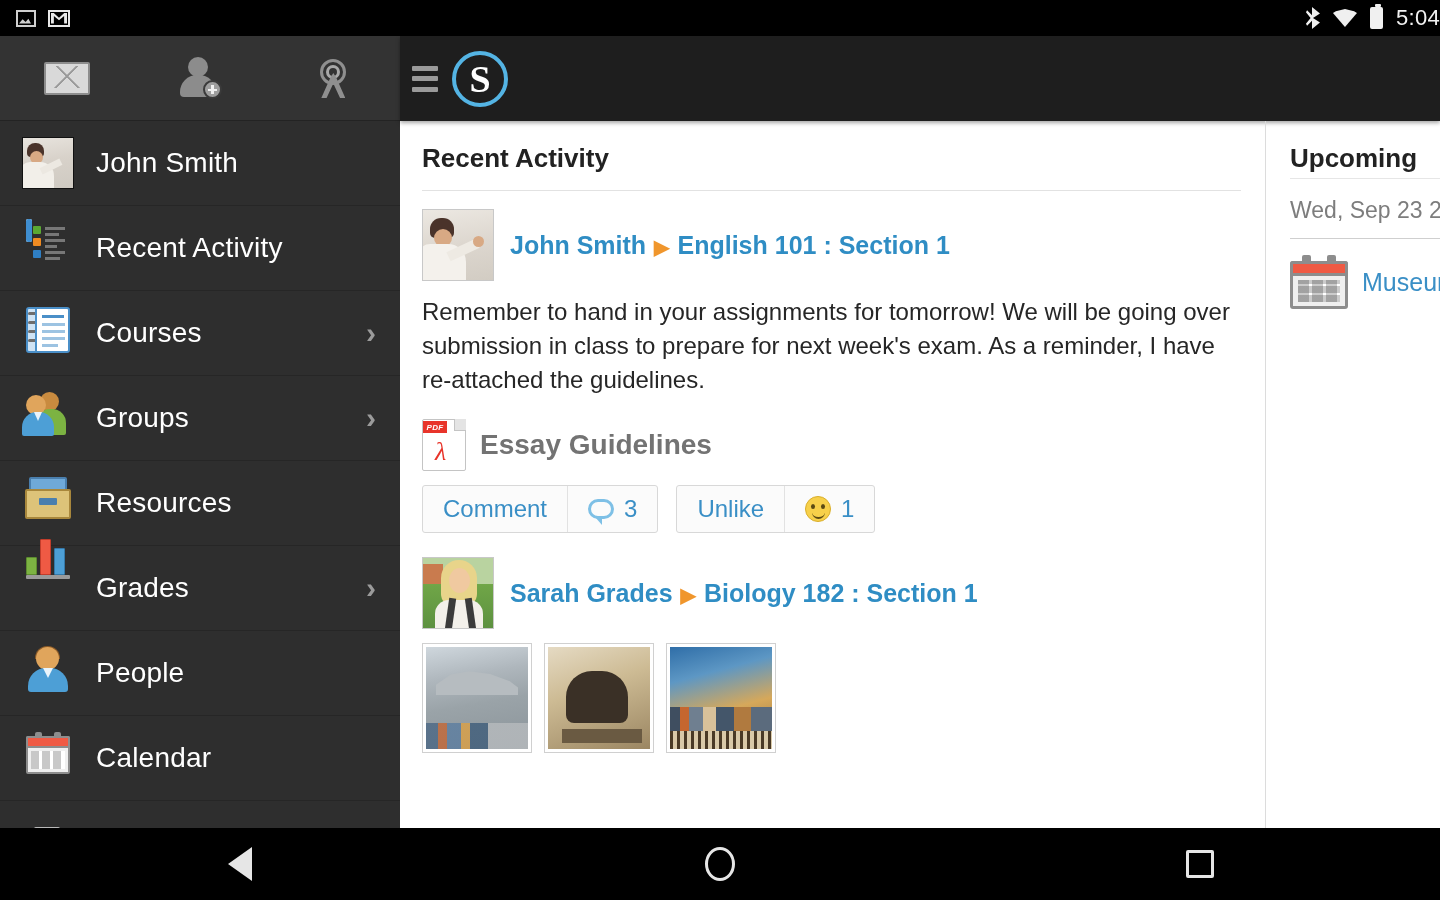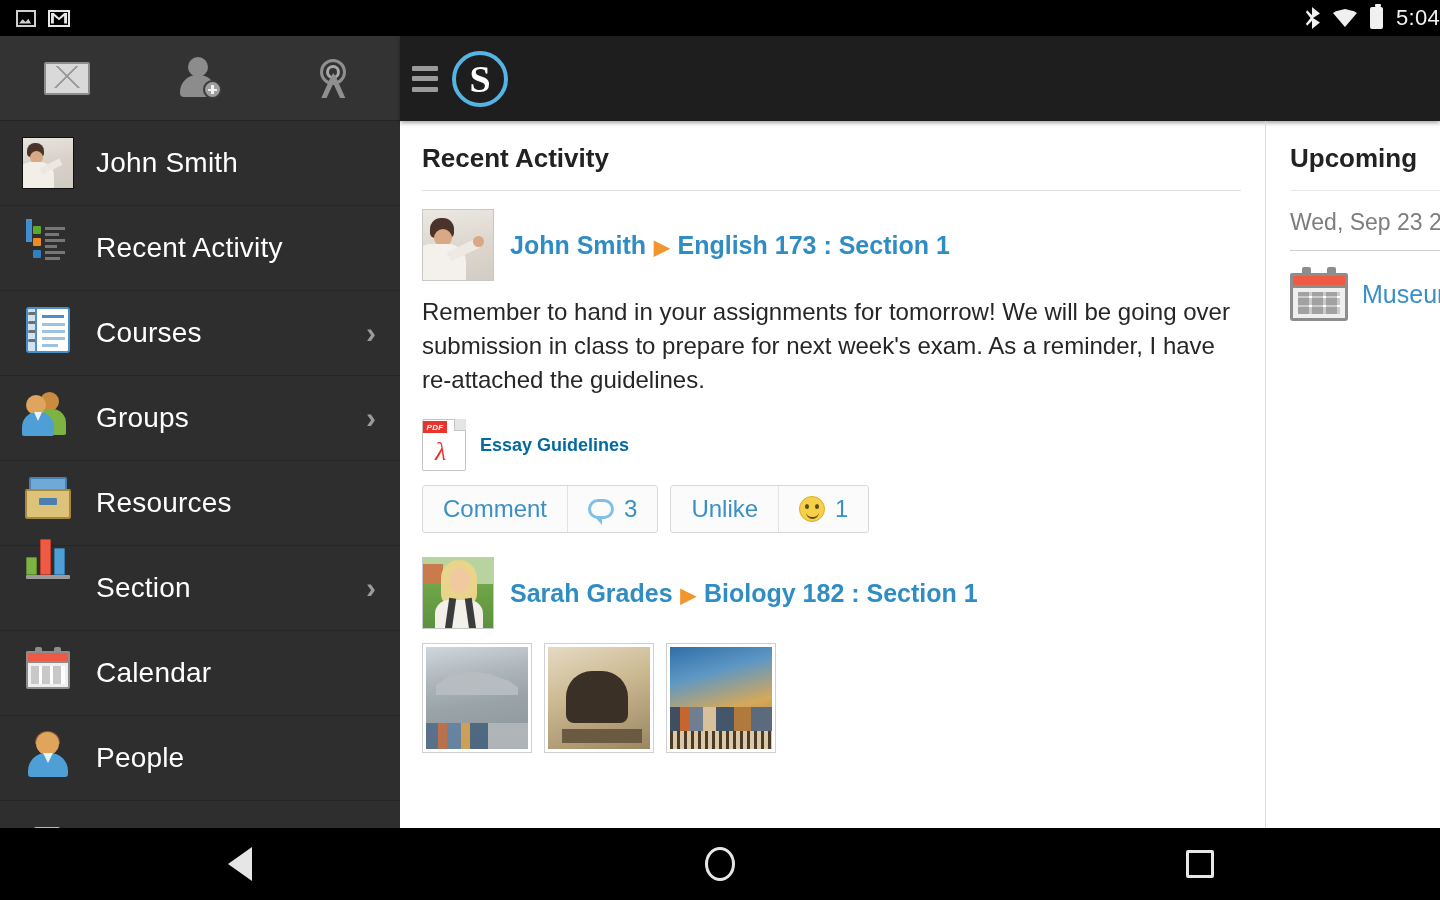--- a/index.html
+++ b/index.html
@@ -203,24 +203,24 @@
   .post-meta .arrow{color:#f0962c;margin:0 8px;font-size:20px;}
   .post-body{font-size:24px;line-height:1.42;color:#262626;margin-bottom:22px;}
 
   .attach{display:flex;align-items:center;margin-bottom:14px;}
   .pdf-ico{width:44px;height:52px;position:relative;margin-right:14px;flex:none;}
   .pdf-ico .sheet{position:absolute;inset:0;background:#fff;border:1px solid #c4c4c4;border-radius:2px;}
   .pdf-ico .fold{position:absolute;right:0;top:0;width:12px;height:12px;background:#e4e4e4;border-left:1px solid #c4c4c4;border-bottom:1px solid #c4c4c4;}
   .pdf-ico .tag{position:absolute;left:1px;top:2px;width:24px;height:12px;background:#e8342a;color:#fff;font-size:8px;
       display:flex;align-items:center;justify-content:center;font-weight:bold;letter-spacing:.3px;}
   .pdf-ico .a{position:absolute;left:13px;top:20px;color:#e8342a;font-size:26px;font-family:"Liberation Serif",serif;line-height:1;}
-  .attach-name{font-size:18px;font-weight:bold;color:#0369a1;}
+  .attach-name{font-size:28px;font-weight:bold;color:#737373;}
   .post-date{font-size:23px;color:#9b9b9b;margin-bottom:18px;}
 
-  .actions{display:flex;gap:12px;margin-bottom:24px;align-items:flex-end;}
+  .actions{display:flex;gap:18px;margin-bottom:24px;align-items:flex-end;}
   .btn-group{display:flex;border:1px solid #d8d8d8;border-radius:3px;background:#fbfbfb;overflow:hidden;}
   .btn-group > div{padding:9px 20px;font-size:24px;color:#3a8fc6;display:flex;align-items:center;gap:10px;}
   .btn-group > div + div{border-left:1px solid #e2e2e2;}
   .bubble{width:26px;height:20px;border:3px solid #7ec0e6;border-radius:10px;position:relative;}
   .bubble::after{content:"";position:absolute;left:4px;bottom:-9px;width:0;height:0;
      border-left:7px solid transparent;border-top:8px solid #7ec0e6;}
   .smiley{width:26px;height:26px;border-radius:50%;background:#f7d04a;border:1px solid #d9ae2a;position:relative;}
   .smiley::before{content:"";position:absolute;left:5px;top:7px;width:4px;height:5px;border-radius:50%;background:#5b4a14;
      box-shadow:10px 0 0 #5b4a14;}
   .smiley::after{content:"";position:absolute;left:6px;top:13px;width:13px;height:7px;border-bottom:2.5px solid #5b4a14;border-radius:0 0 8px 8px;}
@@ -237,21 +237,21 @@
   .t2 .inner::before{content:"";position:absolute;left:18px;top:24px;width:62px;height:52px;border-radius:26px 26px 8px 8px;background:#3a3026;}
   .t2 .inner::after{content:"";position:absolute;left:14px;bottom:6px;width:80px;height:14px;background:#6a5a42;}
   .t3 .inner{background:linear-gradient(165deg,#2f6ea8 0%,#5d97c4 28%,#d6a85a 60%,#8c6b3e 100%);}
   .t3 .inner::before{content:"";position:absolute;left:0;bottom:18px;width:104px;height:24px;
      background:linear-gradient(90deg,#3f4e60 0 10%,#c5662f 10% 18%,#6f7f90 18% 32%,#d8c19a 32% 44%,#44566a 44% 62%,#b07a3f 62% 78%,#5b6b7d 78% 100%);}
   .t3 .inner::after{content:"";position:absolute;left:0;bottom:0;width:104px;height:18px;
      background:repeating-linear-gradient(90deg,#4a3a26 0 3px,#d9c9a8 3px 7px);}
 
   
   .upcoming{flex:1;padding:22px 0 0 24px;overflow:hidden;}
-  .up-title{font-size:26px;font-weight:bold;color:#222;padding-bottom:16px;border-bottom:1px solid #e6e6e6;
+  .up-title{font-size:26px;font-weight:bold;color:#222;padding-bottom:4px;border-bottom:1px solid #e6e6e6;
      white-space:nowrap;}
   .up-date{font-size:23px;color:#7d7d7d;padding:18px 0 14px;border-bottom:1px solid #cfcfcf;white-space:nowrap;}
   .up-event{display:flex;align-items:center;padding-top:16px;white-space:nowrap;}
   .up-cal{width:58px;height:54px;position:relative;flex:none;margin-right:14px;}
   .up-cal .top{position:absolute;left:0;top:6px;width:58px;height:14px;background:#ef5a44;border:3px solid #8d8d8d;border-bottom:none;border-radius:3px 3px 0 0;}
   .up-cal .bot{position:absolute;left:0;top:18px;width:58px;height:36px;background:#efefef;border:3px solid #8d8d8d;border-radius:0 0 3px 3px;}
   .up-cal .r1,.up-cal .r2{position:absolute;top:0;width:9px;height:16px;background:#8d8d8d;border-radius:2px;}
   .up-cal .r1{left:12px;} .up-cal .r2{left:37px;}
   .up-cal .cells{position:absolute;left:8px;top:25px;width:42px;height:22px;
      background:repeating-linear-gradient(90deg,#cbcbcb 0 11px,#fff 11px 14px),
@@ -355,36 +355,36 @@
       <span class="nav-ico">
         <span class="ic-res"><i class="lid"></i><i class="bod"></i><i class="slot"></i></span>
       </span>
       <span class="nav-label">Resources</span>
     </div>
 
     <div class="nav-item">
       <span class="nav-ico">
         <span class="ic-grades"><i class="base"></i><i></i><i></i><i></i></span>
       </span>
-      <span class="nav-label">Section</span>
+      <span class="nav-label">Grades</span>
       <span class="chev">›</span>
     </div>
 
     <div class="nav-item">
       <span class="nav-ico">
+        <span class="ic-people"><i class="phr"></i><i class="ph"></i><i class="pb"></i></span>
+      </span>
+      <span class="nav-label">People</span>
+    </div>
+
+    <div class="nav-item">
+      <span class="nav-ico">
         <span class="ic-cal"><i class="r1"></i><i class="r2"></i><i class="top"></i><i class="bot"></i><i class="grid"></i></span>
       </span>
       <span class="nav-label">Calendar</span>
-    </div>
-
-    <div class="nav-item">
-      <span class="nav-ico">
-        <span class="ic-people"><i class="phr"></i><i class="ph"></i><i class="pb"></i></span>
-      </span>
-      <span class="nav-label">People</span>
     </div>
 
     <div class="nav-cut">
       <span class="stub"></span>
     </div>
   </div>
 
   <div class="app">
 
     <div class="appbar">
@@ -404,21 +404,21 @@
         <div class="post">
           <div class="post-head">
             <span class="post-avatar pa-john">
               <i class="h"></i>
                 <i class="f"></i>
                 <i class="b"></i>
                 <i class="arm"></i>
                 <i class="hand"></i>
             </span>
             <span class="post-meta">
-              <a href="#" style="color:inherit;text-decoration:none">John Smith</a><span class="arrow">▶</span><a href="#" style="color:inherit;text-decoration:none">English 173 : Section 1</a>
+              <a href="#" style="color:inherit;text-decoration:none">John Smith</a><span class="arrow">▶</span><a href="#" style="color:inherit;text-decoration:none">English 101 : Section 1</a>
             </span>
           </div>
           <div class="post-body">Remember to hand in your assignments for tomorrow! We will be going over submission in class to prepare for next week's exam. As a reminder, I have re-attached the guidelines.</div>
 
           <div class="attach">
             <span class="pdf-ico">
               <i class="sheet"></i>
                 <i class="fold"></i>
               <i class="tag">PDF</i>
               <i class="a">λ</i>

